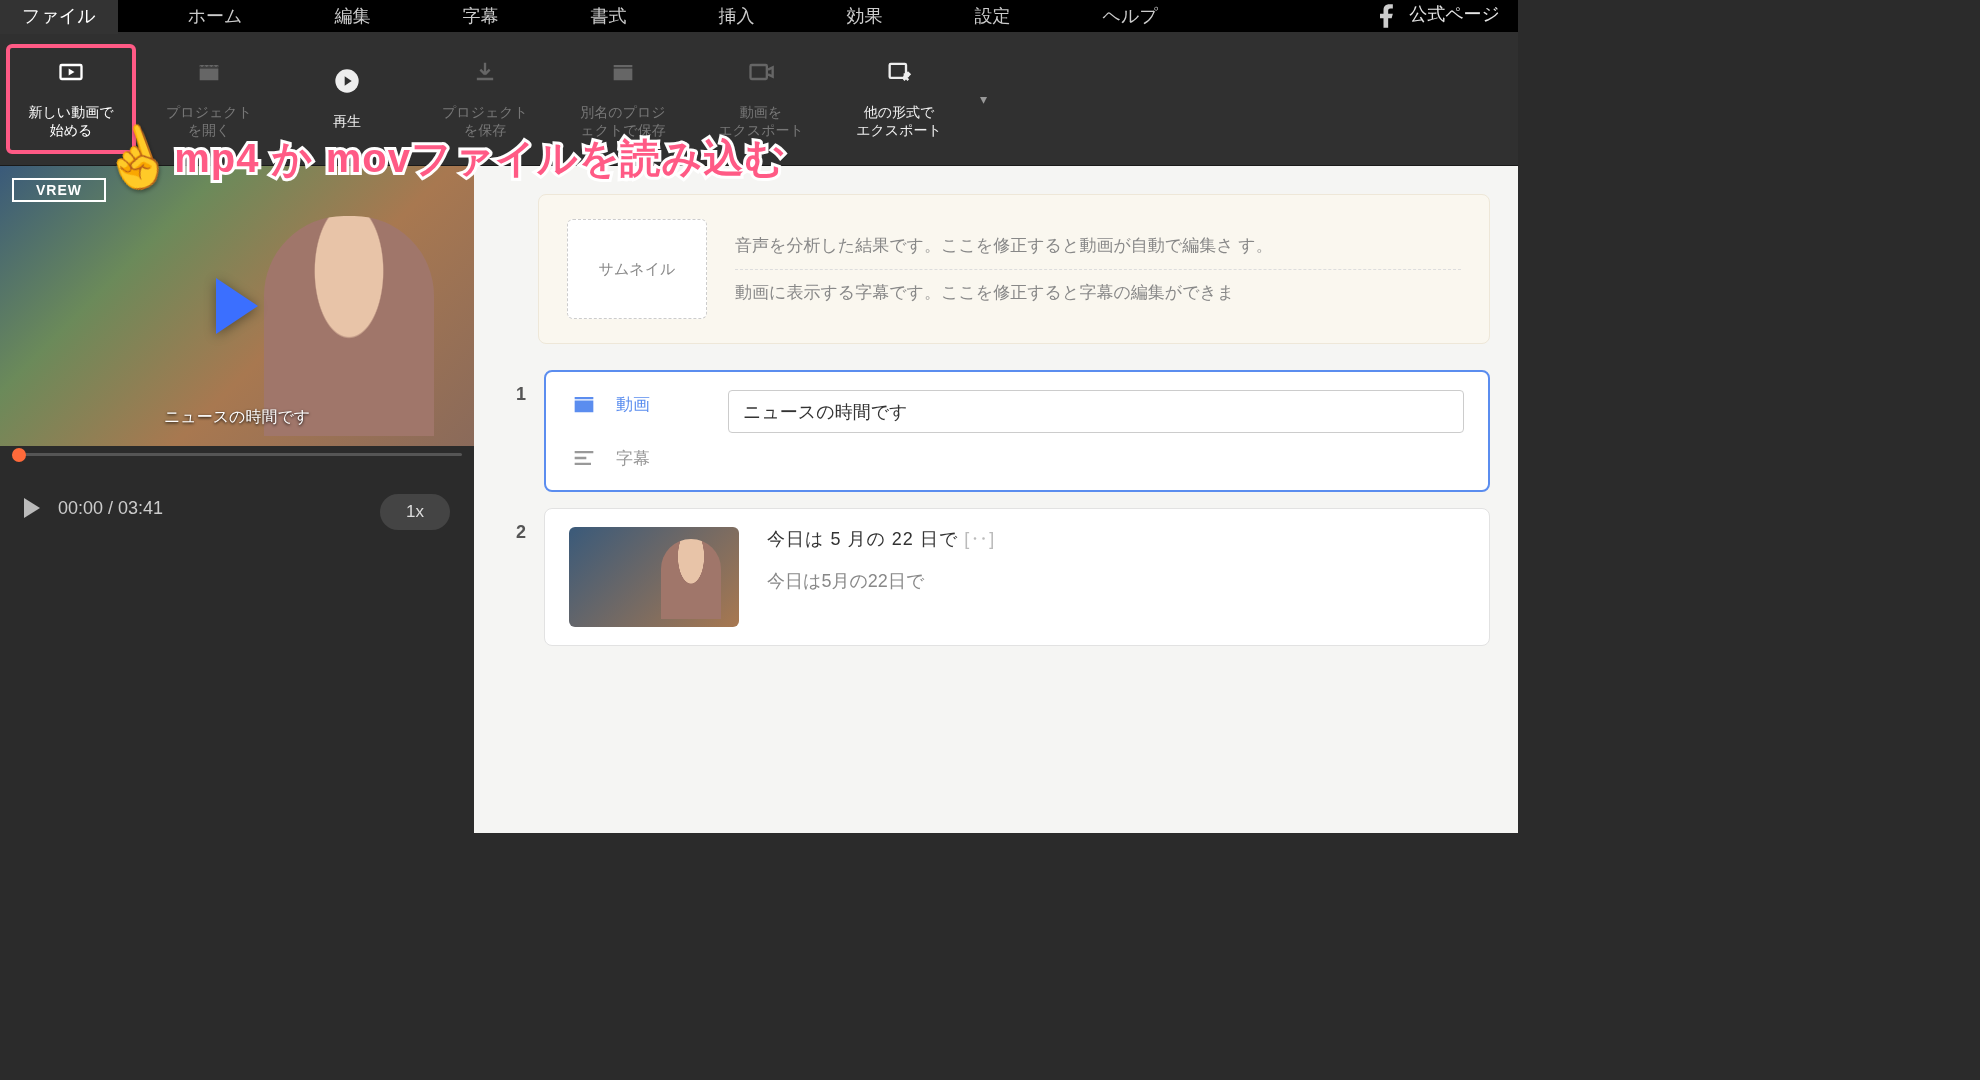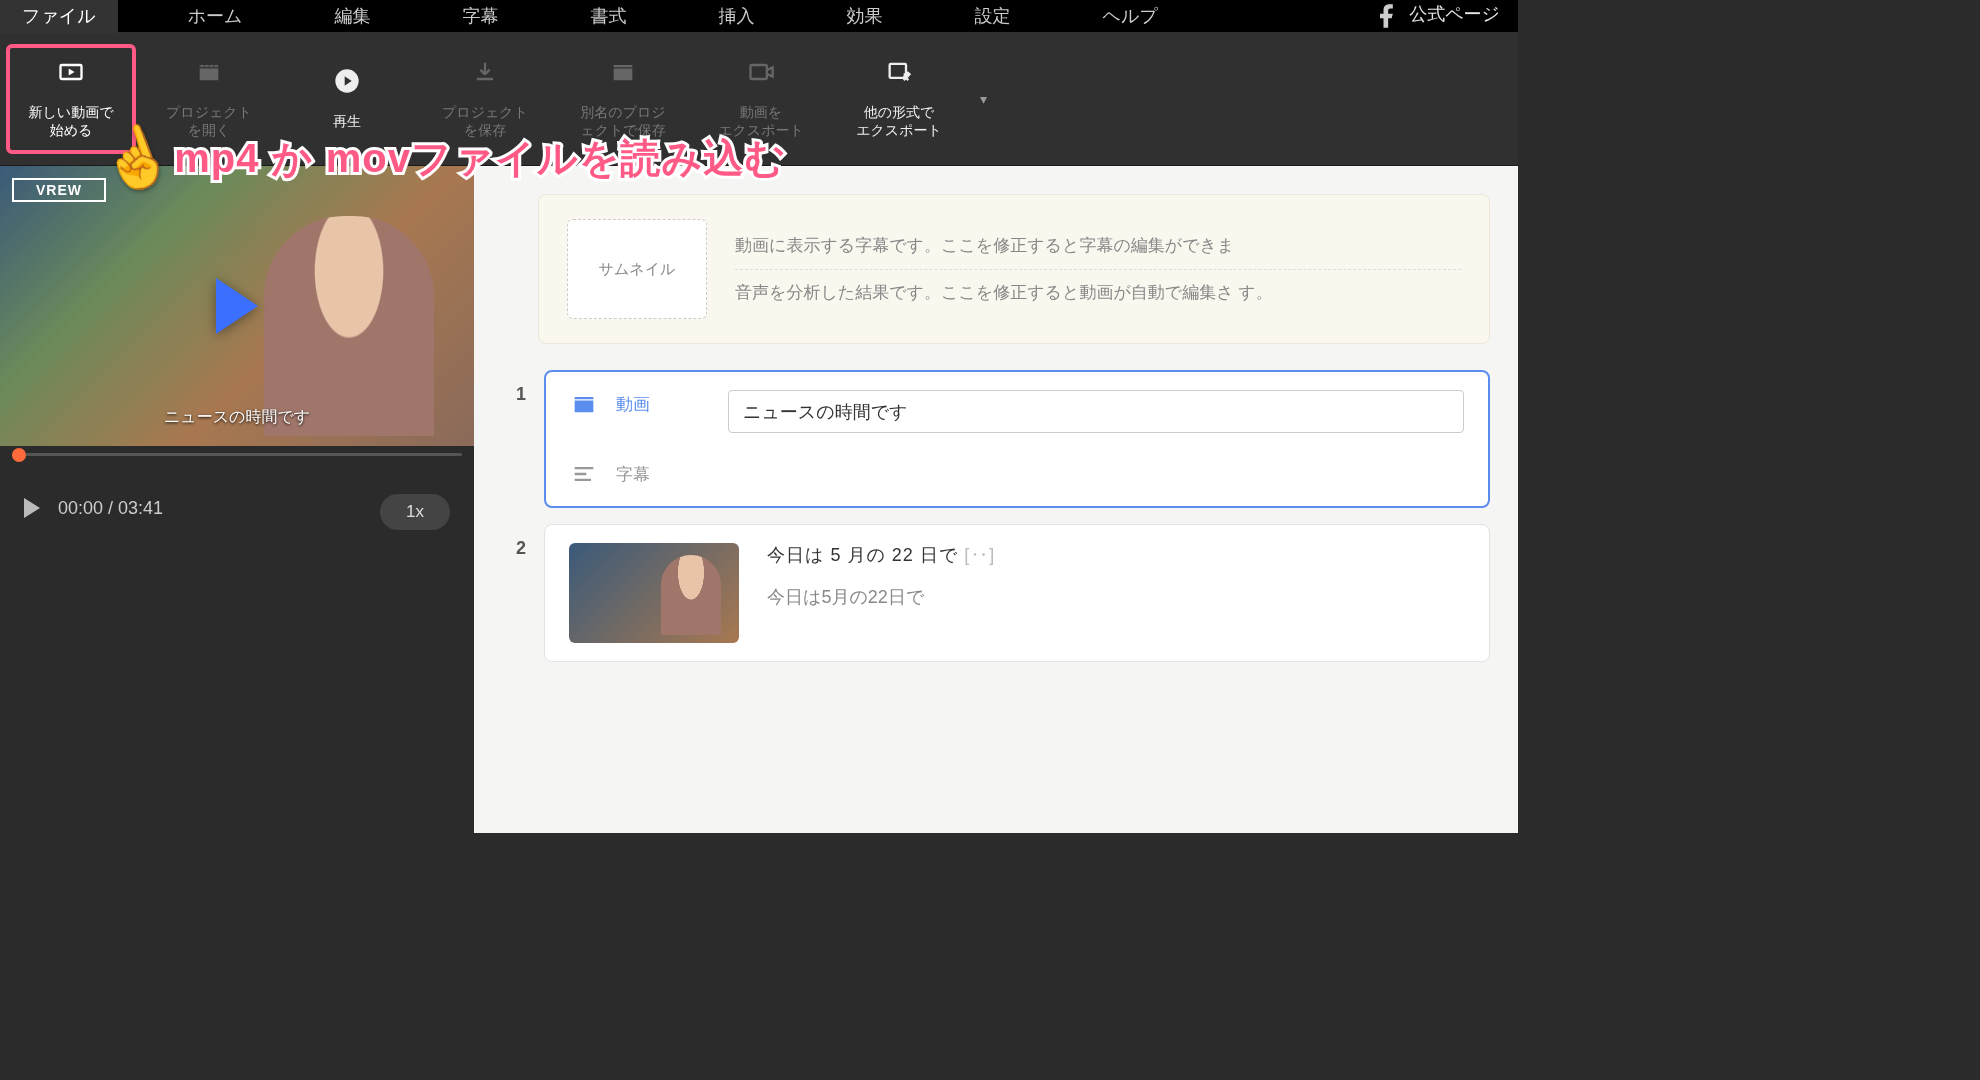--- a/index.html
+++ b/index.html
@@ -44,21 +44,21 @@
 .info-text .row { padding: 6px 0; border-bottom: 1px dashed #ddd; }
 .info-text .row:last-child { border-bottom: none; }
 
 .clip-row { display: flex; gap: 18px; padding: 8px 28px 8px 24px; }
 .clip-num { width: 28px; text-align: right; color: #555; font-size: 18px; font-weight: 600; padding-top: 14px; }
 .clip-card { flex: 1; background: #fff; border: 2px solid #5b8def; border-radius: 8px; padding: 18px 24px; }
 .clip-row.plain .clip-card { border: 1px solid #e2e2e2; }
 .clip-inner { display: flex; gap: 28px; align-items: flex-start; }
 .clip-thumb { width: 170px; height: 100px; border-radius: 6px; background: linear-gradient(135deg,#3a5a7a,#a87850); flex-shrink: 0; position: relative; overflow: hidden; }
 .clip-thumb .mini-person { position: absolute; right: 18px; top: 12px; width: 60px; height: 80px; background: radial-gradient(ellipse at 50% 22%,#e8c4a8 0%,#e8c4a8 30%,#a0766a 31%); border-radius: 30px 30px 0 0; }
-.clip-labels { width: 130px; display: flex; flex-direction: column; gap: 42px; }
+.clip-labels { width: 130px; display: flex; flex-direction: column; gap: 26px; }
 .clip-label-row { display: flex; align-items: center; gap: 18px; color: #5b8def; font-size: 17px; }
 .clip-label-row.gray { color: #999; }
 .clip-body { flex: 1; display: flex; flex-direction: column; gap: 18px; }
 .transcript { font-size: 18px; color: #333; letter-spacing: 1px; }
 .transcript .dots { color: #bbb; }
 .subtitle-input { border: 1px solid #ccc; border-radius: 4px; padding: 10px 14px; font-size: 18px; color: #333; width: 100%; }
 .subtitle-plain { color: #888; font-size: 18px; }
 
 .annotation { position: absolute; top: 124px; left: 100px; display: flex; align-items: center; gap: 2px; pointer-events: none; z-index: 50; }
 .annotation .hand { font-size: 58px; transform: rotate(-20deg); filter: drop-shadow(0 2px 2px rgba(0,0,0,.4)); }
@@ -185,23 +185,23 @@
         <span>00:00</span> / <span>03:41</span>
       </div>
       <div class="speed">1x</div>
     </div>
   </div>
 
   <div class="right-panel">
     <div class="info-box">
       <div class="thumb-placeholder">サムネイル</div>
       <div class="info-text">
-        <div class="row">動画に表示する字幕です。ここを修正すると字幕の編集ができま</div>
         <div class="row">音声を分析した結果です。ここを修正すると動画が自動で編集さ
 す。</div>
+        <div class="row">動画に表示する字幕です。ここを修正すると字幕の編集ができま</div>
       </div>
     </div>
 
     <div class="clip-row">
       <div class="clip-num">1</div>
       <div class="clip-card">
         <div class="clip-inner">
           <div class="clip-labels">
             <div class="clip-label-row">
               <svg class="ico" viewBox="0 0 24 24">

